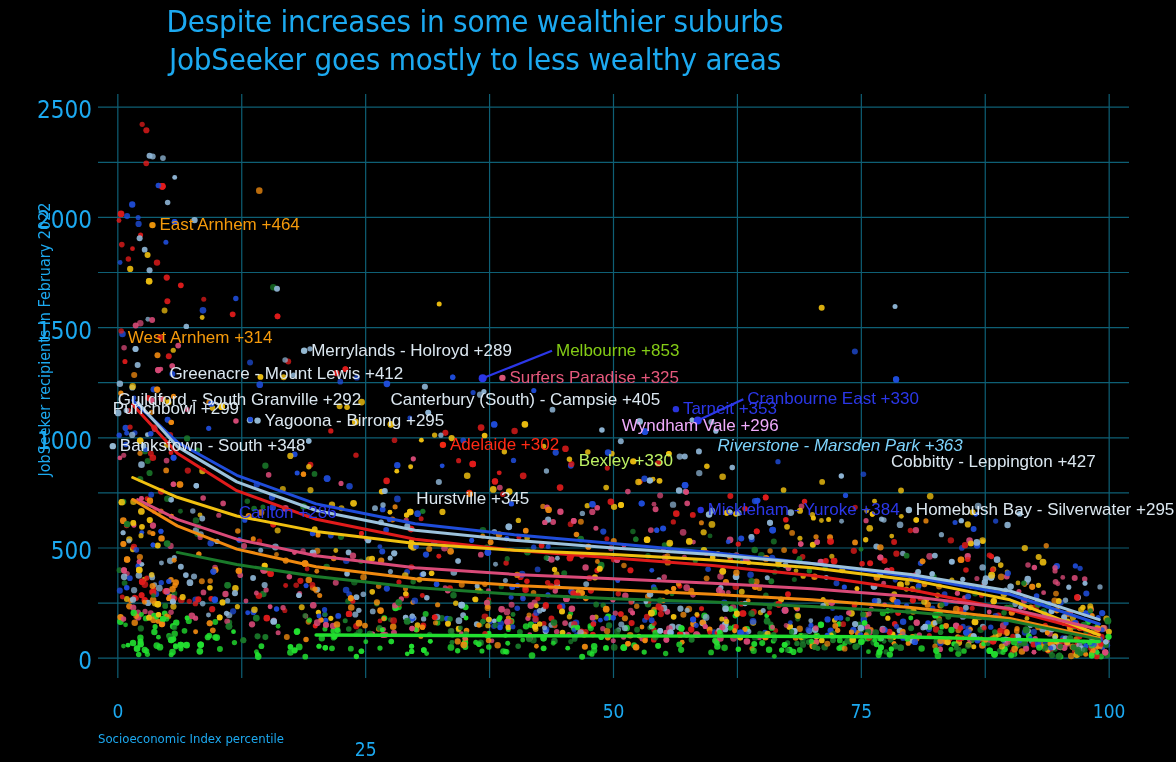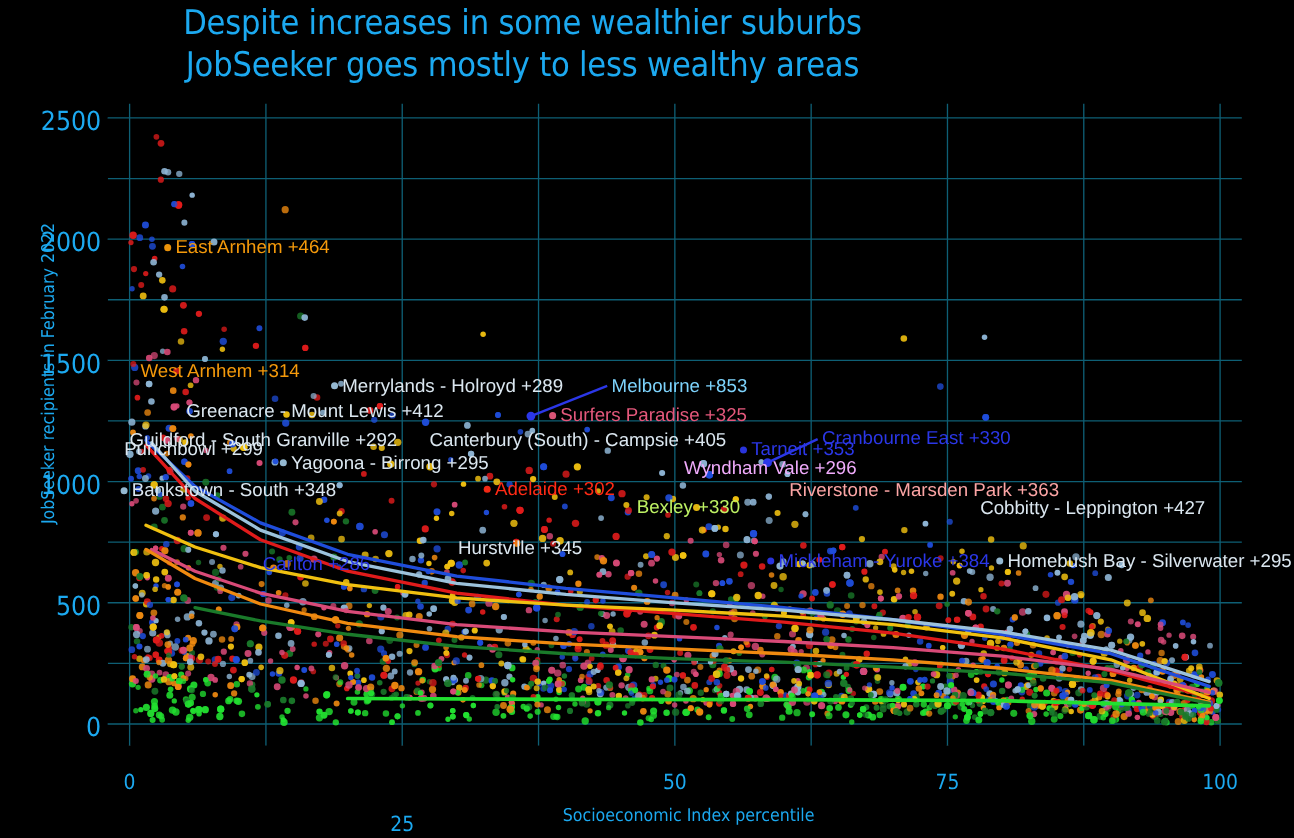--- a/index.html
+++ b/index.html
@@ -46,23 +46,23 @@
     color: #1ca9f0;
     font-size: 16px;
     font-family: "DejaVu Sans Condensed", "Liberation Sans Narrow", "Liberation Sans", sans-serif;
     white-space: nowrap;
   }
   #x-axis-title {
     position: absolute;
     left: 98px;
     top: 731px;
     width: 1056px;
-    text-align: center;
+    text-align: left;
     color: #1ca9f0;
-    font-size: 16px;
+    font-size: 13px;
     font-family: "DejaVu Sans Condensed", "Liberation Sans Narrow", "Liberation Sans", sans-serif;
   }
   
   .ytick {
     position: absolute;
     right: 1084px;
     width: 80px;
     text-align: right;
     color: #1ca9f0;
     font-size: 24px;
@@ -2548,33 +2548,33 @@
           <circle cx="344.92788461538464" cy="350.8407547169811" r="3.2" fill="#ff2a15" fill-opacity="0.95"></circle>
           <circle cx="14.809615384615388" cy="352.1630188679245" r="3.2" fill="#9cc2dc" fill-opacity="0.95"></circle>
           <circle cx="602.6778846153846" cy="416.0724528301887" r="3.2" fill="#2b37e8" fill-opacity="0.95"></circle>
           <circle cx="810.8605769230769" cy="416.0724528301887" r="3.2" fill="#9cc2dc" fill-opacity="0.95"></circle>
         </g>
     </svg>
     <div id="annot-layer">
         <div class="annot" style="left: 61.4635px; top: 122.125px; color: rgb(245, 154, 11);">East Arnhem +464</div>
         <div class="annot" style="left: 29.7404px; top: 234.517px; color: rgb(245, 154, 11);">West Arnhem +314</div>
         <div class="annot" style="left: 213.139px; top: 247.74px; color: rgb(219, 231, 240);">Merrylands - Holroyd +289</div>
-        <div class="annot" style="left: 458.002px; top: 247.74px; color: #7dd3fc;">Melbourne +853</div>
+        <div class="annot" style="left: 458.002px; top: 247.74px; color: #84cc16;">Melbourne +853</div>
         <div class="annot" style="left: 71.3769px; top: 271.32px; color: rgb(219, 231, 240);">Greenacre - Mount Lewis +412</div>
         <div class="annot" style="left: 411.409px; top: 274.846px; color: rgb(229, 88, 124);">Surfers Paradise +325</div>
         <div class="annot" style="left: 649.332px; top: 296.223px; color: rgb(43, 55, 232);">Cranbourne East +330</div>
         <div class="annot" style="left: 19.8269px; top: 296.884px; color: rgb(219, 231, 240);">Guildford - South Granville +292</div>
         <div class="annot" style="left: 292.447px; top: 296.884px; color: rgb(219, 231, 240);">Canterbury (South) - Campsie +405</div>
         <div class="annot" style="left: 584.894px; top: 306.14px; color: rgb(43, 55, 232);">Tarneit +353</div>
         <div class="annot" style="left: 14.8702px; top: 306.14px; color: rgb(219, 231, 240);">Punchbowl +299</div>
         <div class="annot" style="left: 166.546px; top: 317.599px; color: rgb(219, 231, 240);">Yagoona - Birrong +295</div>
         <div class="annot" style="left: 475.846px; top: 323px; color: #f0abfc; margin-left: 48px;">Wyndham Vale +296</div>
         <div class="annot" style="left: 351.928px; top: 341.841px; color: rgb(255, 42, 21);">Adelaide +302</div>
         <div class="annot" style="left: 21.8096px; top: 343.163px; color: rgb(219, 231, 240);">Bankstown - South +348</div>
-        <div class="annot" style="left: 619.591px; top: 342.502px; color: #fca5a5;">Riverstone - Marsden Park +363</div>
+        <div class="annot" style="left: 619.591px; top: 342.502px; color: #7dd3fc; font-style: italic;">Riverstone - Marsden Park +363</div>
         <div class="annot" style="left: 480.803px; top: 357.928px; color: #bef264;">Bexley +330</div>
         <div class="annot" style="left: 793.077px; top: 359.03px; color: rgb(219, 231, 240);">Cobbitty - Leppington +427</div>
         <div class="annot" style="left: 302.361px; top: 396.054px; color: rgb(219, 231, 240); padding-left: 16px;">Hurstville +345</div>
         <div class="annot" style="left: 140.771px; top: 409.717px; color: rgb(43, 55, 232);">Carlton +286</div>
         <div class="annot" style="left: 609.678px; top: 407.072px; color: rgb(43, 55, 232);">Mickleham - Yuroke +384</div>
         <div class="annot" style="left: 817.861px; top: 407.072px; color: rgb(219, 231, 240);">Homebush Bay - Silverwater +295</div>
       </div>
   </div>
 
 </div>

